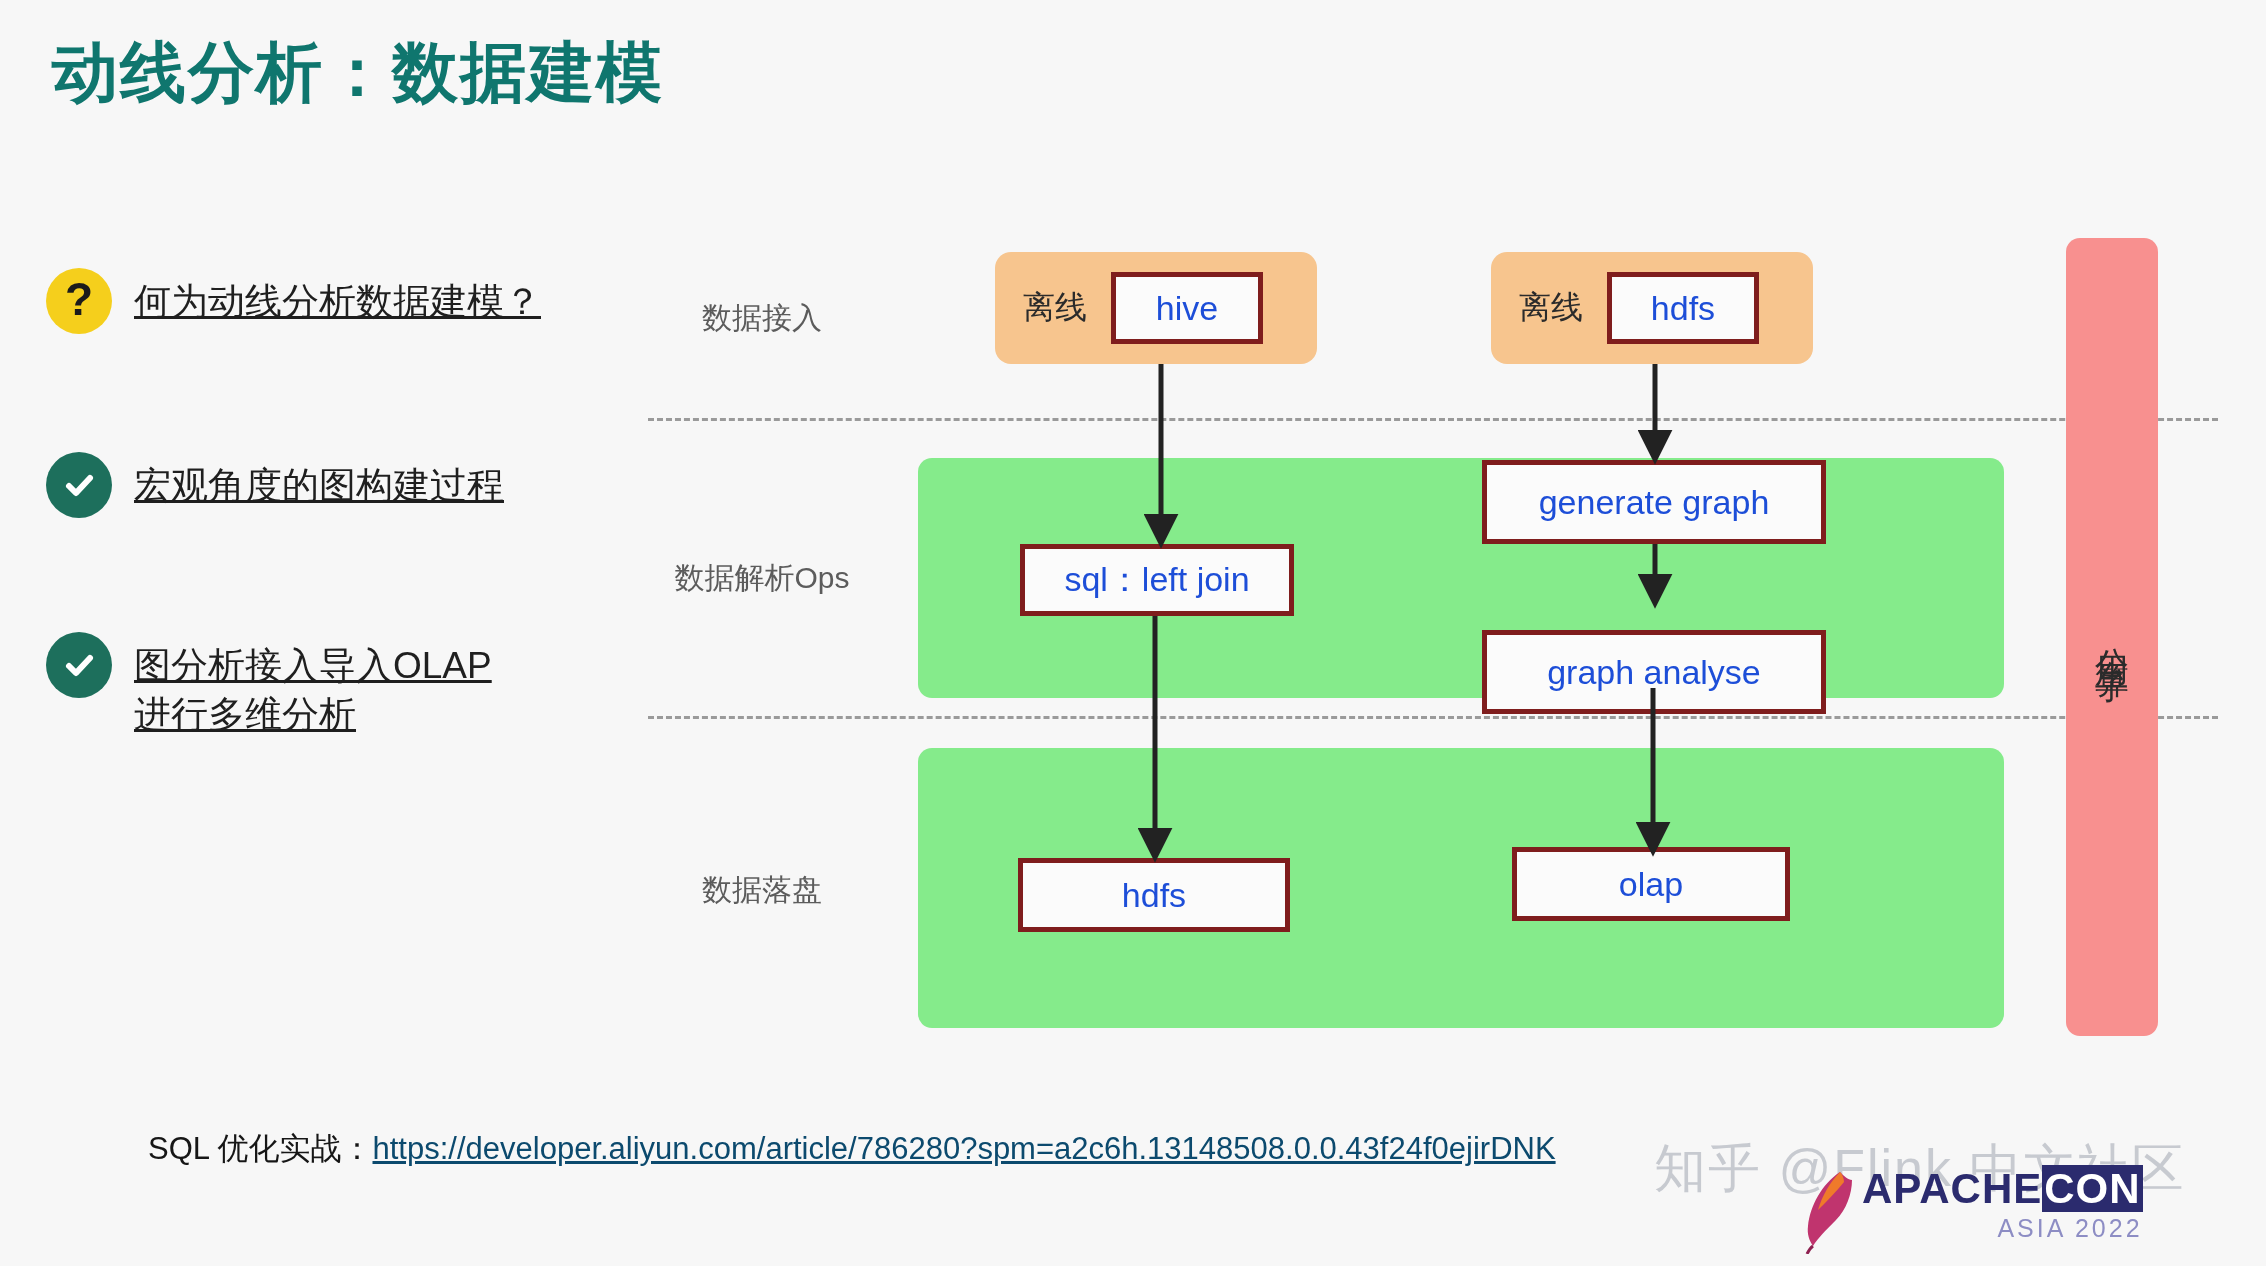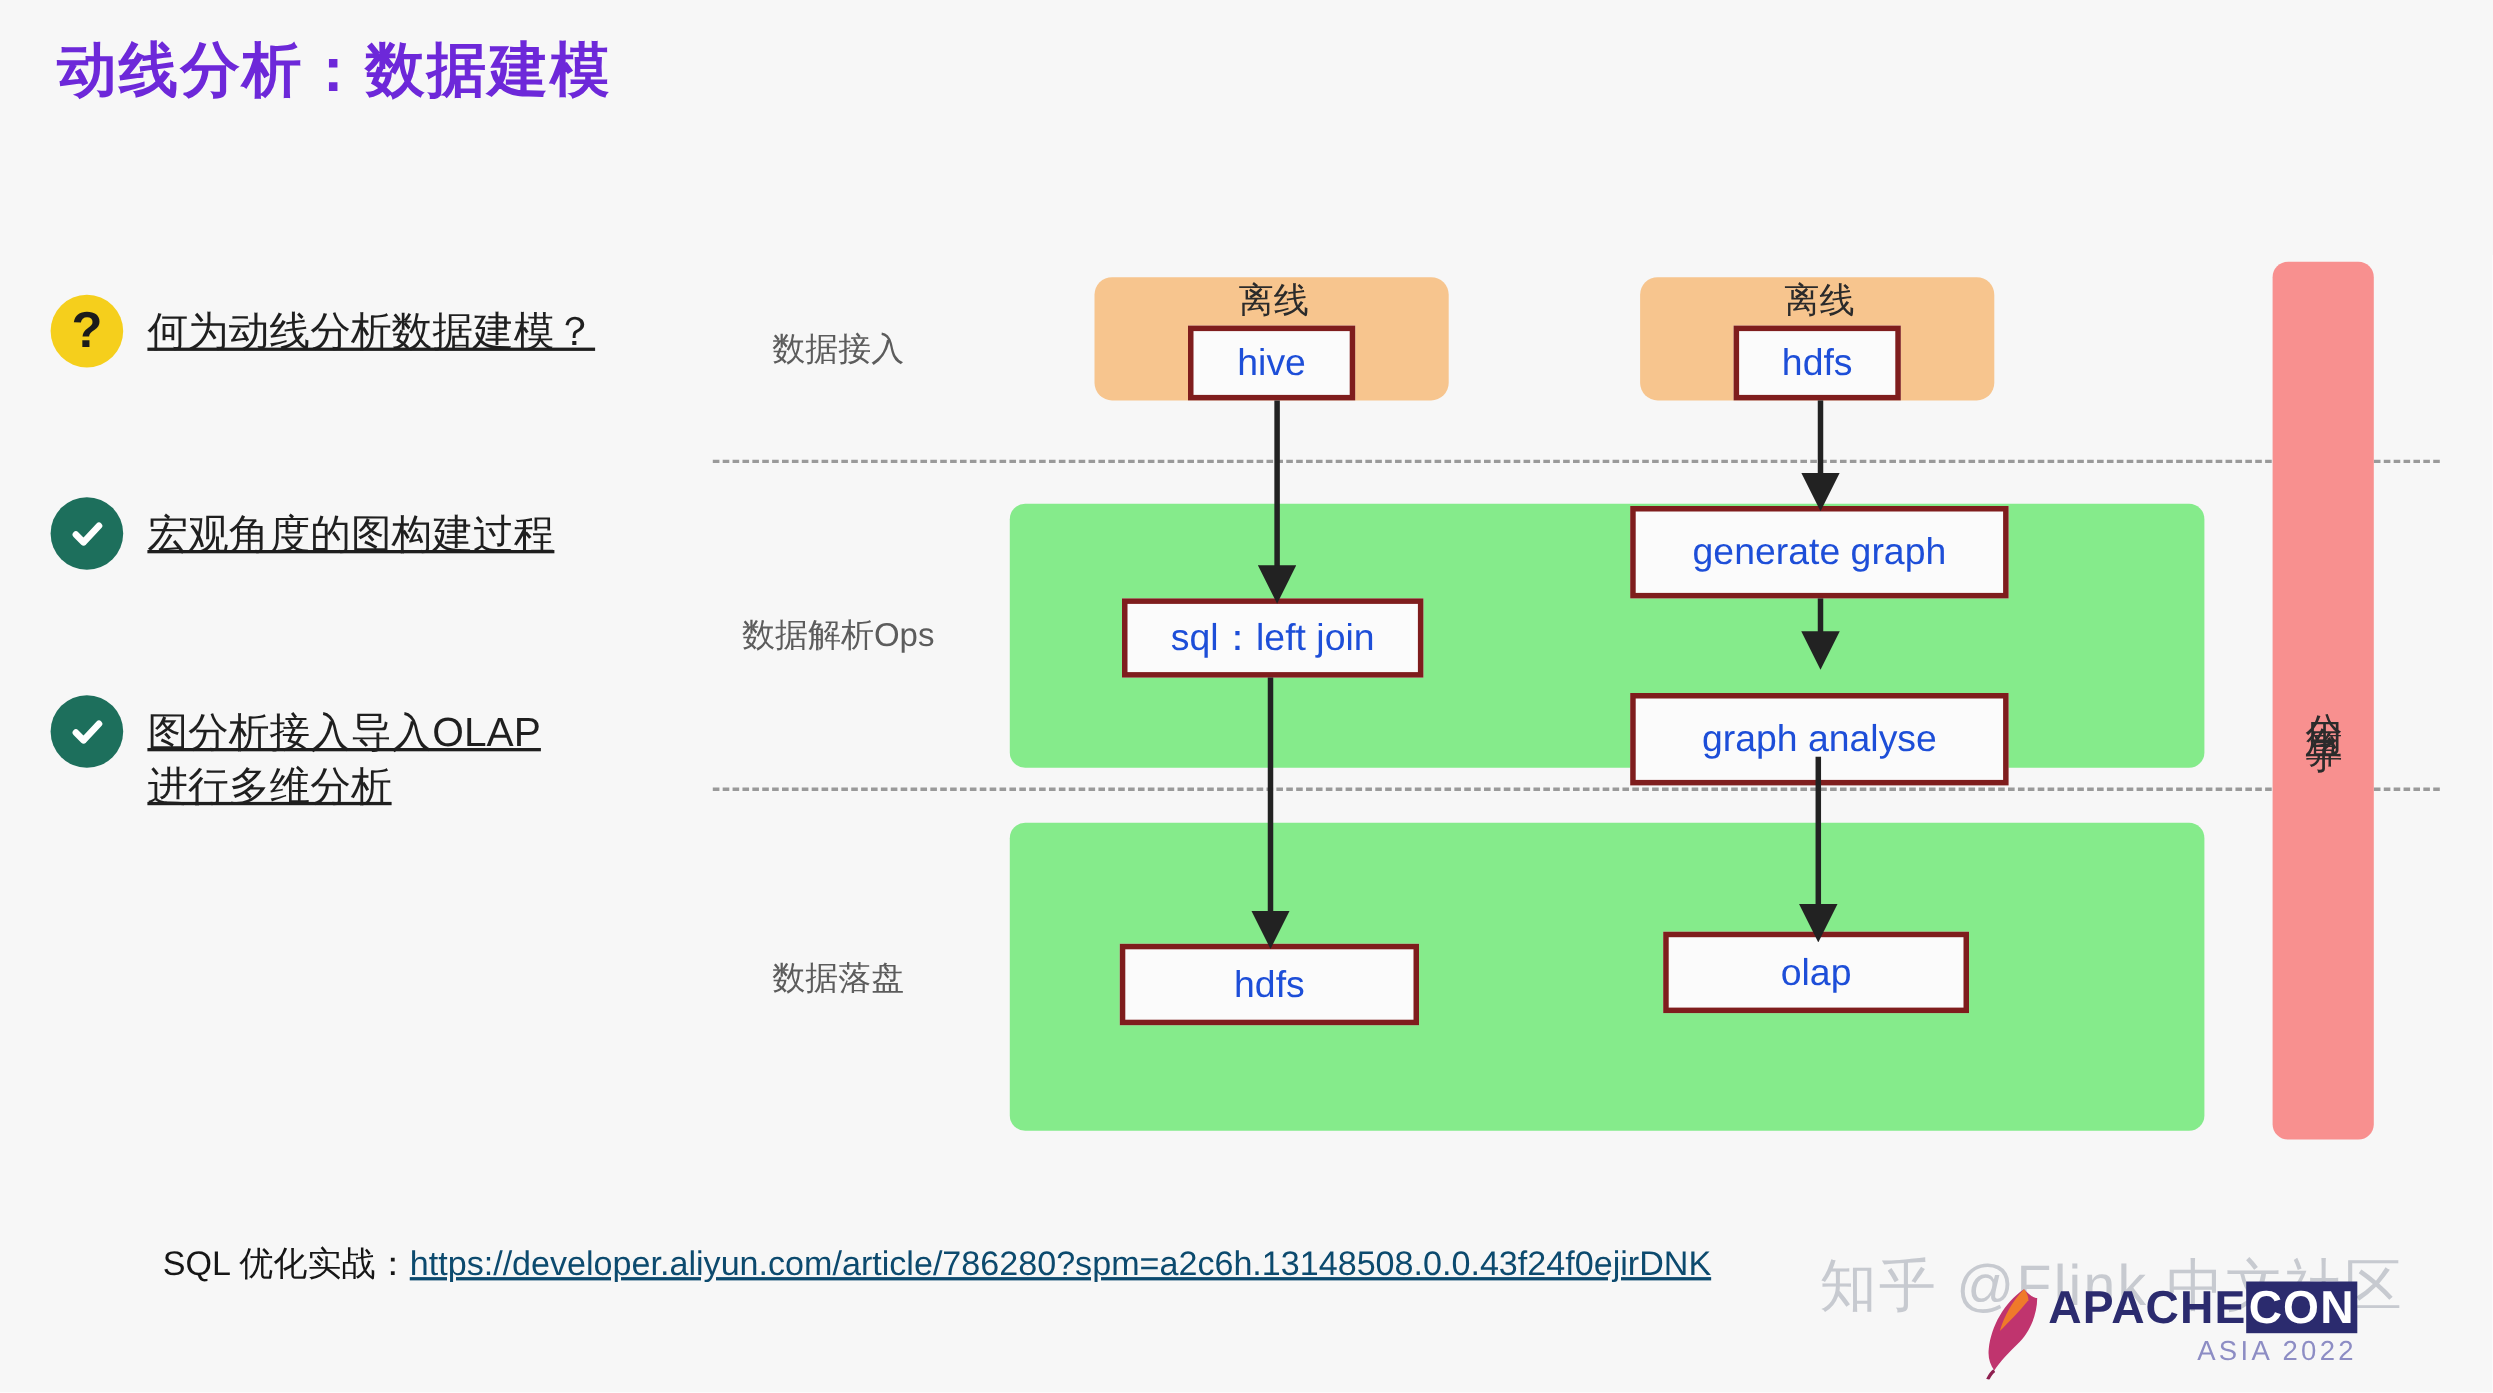--- a/index.html
+++ b/index.html
@@ -16,23 +16,23 @@
     height: 1266px;
     background: #f7f7f7;
     overflow: hidden;
   }
 
   
   #title {
     position: absolute;
     left: 52px;
     top: 28px;
-    font-size: 54px;
+    font-size: 66px;
     font-weight: 700;
-    color: #6d28d9;
+    color: #0f766e;
     letter-spacing: 2px;
     white-space: nowrap;
   }
 
   
   .bullet {
     position: absolute;
     display: flex;
     align-items: flex-start;
   }
@@ -93,21 +93,20 @@
     position: absolute;
     background: #85eb8b;
     border-radius: 14px;
   }
   .orange-band {
     position: absolute;
     background: #f7c58e;
     border-radius: 16px;
     display: flex;
     align-items: center;
-    flex-direction: column;
   }
   .orange-label {
     font-size: 32px;
     color: #2b2b2b;
     margin-left: 28px;
     margin-right: 24px;
     white-space: nowrap;
   }
   .node-box {
     position: absolute;

